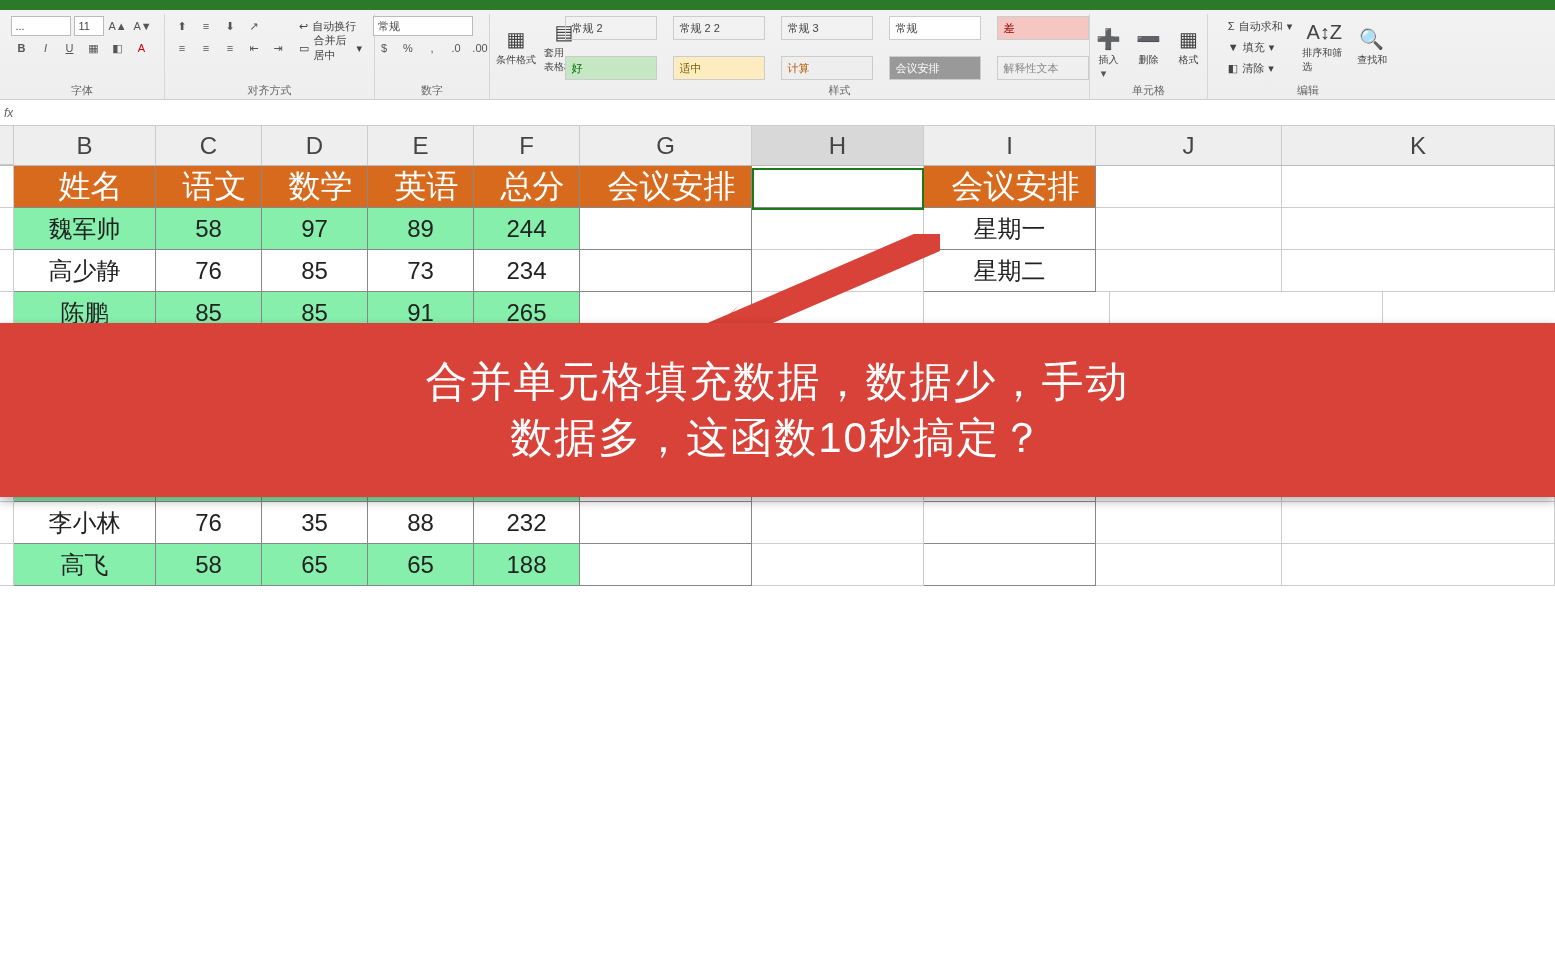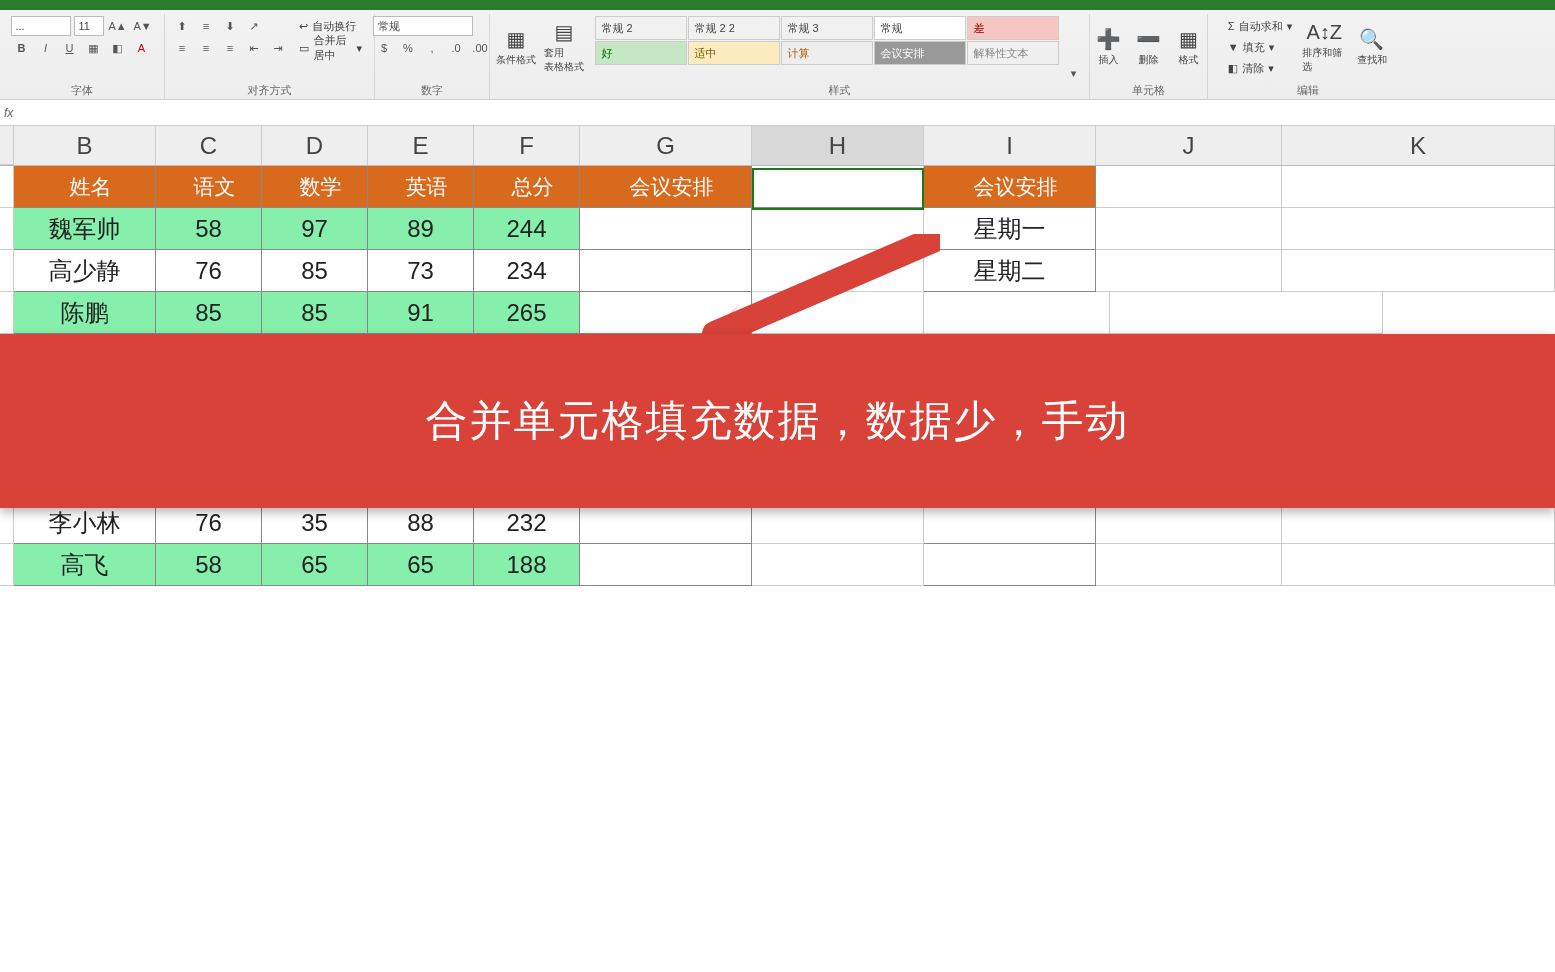--- a/index.html
+++ b/index.html
@@ -10,36 +10,36 @@
 .tabs-strip { position:absolute; top:0; left:0; right:0; height:10px; background:#2a7a2a; display:flex; align-items:center; padding-left:30px; color:#fff; font-size:10px; gap:25px; }
 .ribbon-body { display:flex; padding-top:14px; }
 .rgroup { display:flex; flex-direction:column; align-items:center; padding:0 6px; border-right:1px solid #d6d6d6; height:86px; }
 .rgroup-inner { flex:1; display:flex; align-items:flex-start; gap:4px; padding-top:2px; }
 .rgroup-label { font-size:11px; color:#666; padding-bottom:2px; }
 .smbtn { width:22px; height:20px; display:flex; align-items:center; justify-content:center; font-size:11px; color:#555; }
 .widebtn { height:20px; padding:0 6px; display:flex; align-items:center; font-size:11px; color:#444; gap:4px; }
 .bigbtn { width:44px; height:62px; display:flex; flex-direction:column; align-items:center; justify-content:center; font-size:10px; color:#444; gap:2px; }
 .bigbtn .ico { font-size:20px; }
 .fontsel { height:20px; border:1px solid #bbb; background:#fff; font-size:11px; padding:0 4px; display:flex; align-items:center; }
-.styles-gallery { display:grid; grid-template-columns:repeat(3,92px); grid-template-rows:24px 24px; gap:1px;text-align:right; }
+.styles-gallery { display:grid; grid-template-columns:repeat(3,92px); grid-template-rows:24px 24px; gap:16px;text-align:right; }
 .style-box { border:1px solid #ccc; font-size:11px; display:flex; align-items:center; padding:0 6px; }
 
 
 .fbar { height:26px; border-bottom:1px solid #ccc; display:flex; align-items:center; padding-left:4px; font-size:12px; background:#fff; }
 .fbar .fx { font-style:italic; color:#666; margin-right:8px; }
 .fbar input { border:none; outline:none; flex:1; font-size:12px; }
 
 
 .sheet { position:relative; }
 .colhdr { display:flex; height:40px; border-bottom:1px solid #bbb; }
 .colhdr div { border-right:1px solid #ccc; background:#eee; color:#444; font-size:24px; display:flex; align-items:center; justify-content:center; }
 .colhdr .sel { background:#d8d8d8; }
 .row { display:flex; height:42px; }
 .cell { border-right:1px solid #888; border-bottom:1px solid #888; display:flex; align-items:center; justify-content:center; font-size:24px; color:#222; }
-.hdr-cell { background:#d86a1e; color:#fff; font-size:21px;padding-left:12px; }
+.hdr-cell { background:#d86a1e; color:#fff; font-size:32px;padding-left:12px; }
 .alt { background:#86efac; }
 .cA { width:14px; border-right:1px solid #ccc; border-bottom:1px solid #ccc; background:#fff; }
 .cB { width:142px; }
 .cC { width:106px; }
 .cD { width:106px; }
 .cE { width:106px; }
 .cF { width:106px; }
 .cG { width:172px; }
 .cH { width:172px; }
 .cI { width:172px; }
@@ -378,15 +378,16 @@
 </div>
 
 <div class="arrow" style="top:234px;left:690px">
   <svg width="250" height="120">
       <path d="M245 5 L20 100 L50 70 L15 108 L60 95 L35 90 L245 5 Z" fill="#d94238"></path>
       <path d="M245 5 L25 100" stroke="#d94238" stroke-width="26" stroke-linecap="round"></path>
       <path d="M10 110 L70 80 L50 120 Z" fill="#d94238"></path>
     </svg>
 </div>
 
-<div class="banner" style="top:334px">
+<div class="banner" style="top:323px">
   <div>合并单元格填充数据，数据少，手动</div>
+  <div>数据多，这函数10秒搞定？</div>
 </div>
 
 </body></html>

